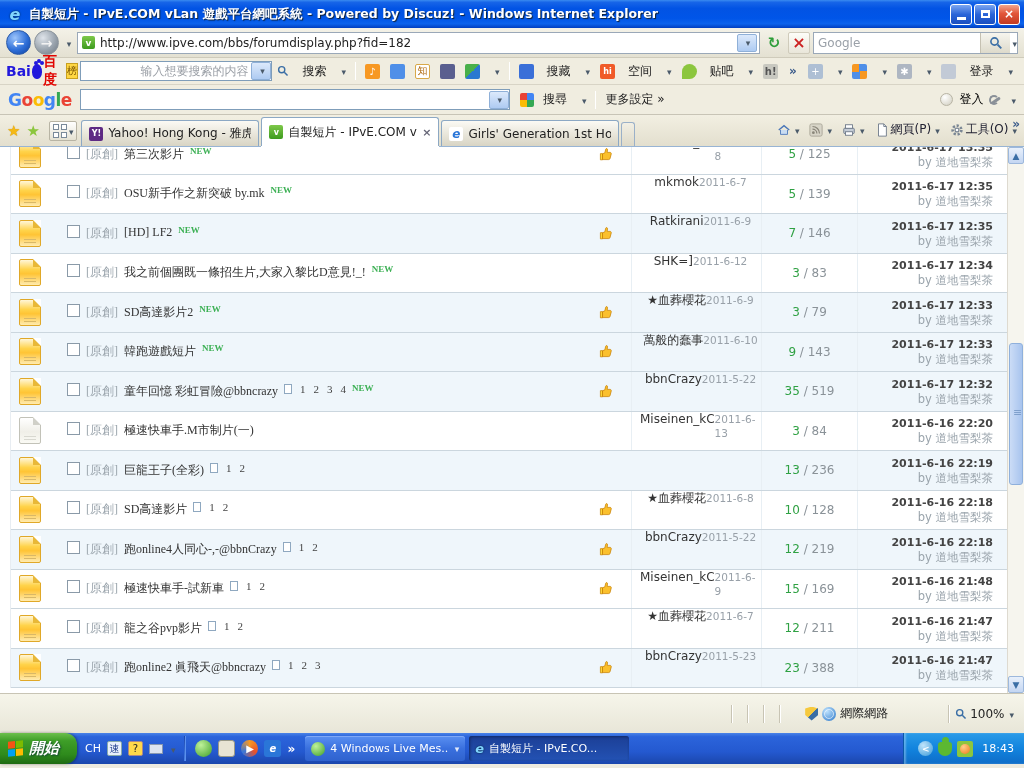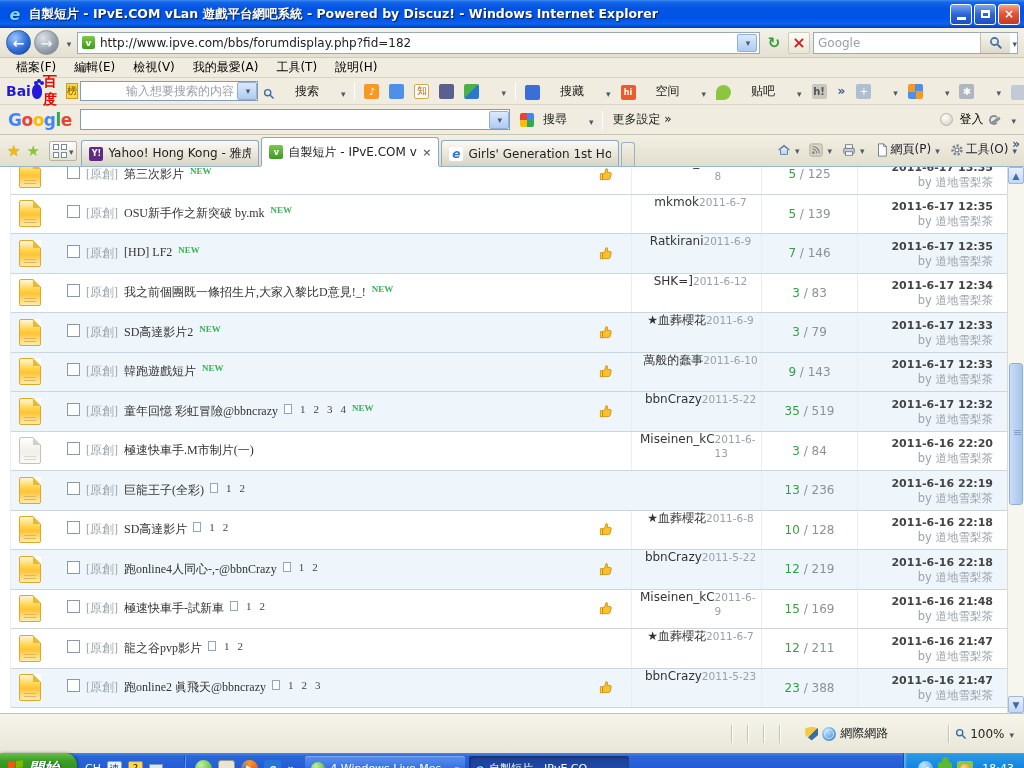--- a/index.html
+++ b/index.html
@@ -53,21 +53,21 @@
   .bd-bai { color:#2319DC; font-size:14px; }
   .bd-paw { width:15px; height:15px; background:#2319DC; border-radius:50% 50% 46% 46%; position:relative; margin:0 1px; }
   .bd-paw::after { content:""; position:absolute; top:-3px; left:2px; width:4px; height:4px; border-radius:50%; background:#2319DC;
     box-shadow:6px 0 0 #2319DC, 3px -2px 0 #2319DC; }
   .bd-du { color:#E10602; font-size:14px; }
   .bd-badge { width:16px; height:16px; background:#FFD742; border:1px solid #C8A020; color:#7a5400; font-size:10px; display:flex; align-items:center; justify-content:center; margin-right:2px; }
   .bd-input { width:270px; height:20px; border:1px solid #7f9db9; background:#fff; display:flex; align-items:center; }
   .bd-input input { flex:1; border:0; outline:0; text-align:right; font-size:12px; padding:0 3px; color:#333; font-family:inherit; }
   .bd-input input::placeholder { color:#9a9fa6; }
   .bd-input .urlcaret { height:18px; }
-  .tb-btn { display:flex; align-items:flex-end; gap:20px; padding:2px 5px; border-radius:2px; color:#222; white-space:nowrap; }
+  .tb-btn { display:flex; align-items:center; gap:13px; padding:2px 5px; border-radius:2px; color:#222; white-space:nowrap; }
   .tb-sep { width:1px; height:18px; background:#c8c4b4; border-right:1px solid #fff; margin:0 4px; }
   .mini { width:15px; height:15px; border-radius:2px; display:inline-flex; align-items:center; justify-content:center; font-size:10px; color:#fff; }
   .mi-music { background:#f79822; }
   .mi-image { background:#4f8fe8; }
   .mi-zhi { background:#fff; color:#b06a10; border:1px solid #d8a848; }
   .mi-video { background:#5a5f8f; }
   .mi-map { background:linear-gradient(135deg,#49b04a 50%,#2a78d0 50%); }
   .mi-book { background:#3a6fd8; }
   .mi-house { background:#f05a28; font-size:8px; font-weight:bold; }
   .mi-bubble { background:#8cc63e; border-radius:50% 50% 50% 0; }
@@ -243,28 +243,20 @@
       <span class="magbtn">
         <svg class="magsvg" width="14" height="14" viewBox="0 0 14 14">
             <circle cx="5.5" cy="5.5" r="3.6" fill="none" stroke="#3A6EA5" stroke-width="1.6"></circle>
             <line x1="8.5" y1="8.5" x2="12.3" y2="12.3" stroke="#3A6EA5" stroke-width="1.8"></line>
           </svg>
       </span>
       <span class="drop"></span>
     </div>
   </div>
 
-  <div class="menurow">
-    <span class="menuitem">檔案(F)</span>
-    <span class="menuitem">編輯(E)</span>
-    <span class="menuitem">檢視(V)</span>
-    <span class="menuitem">我的最愛(A)</span>
-    <span class="menuitem">工具(T)</span>
-    <span class="menuitem">說明(H)</span>
-  </div>
 
   <div class="baidurow">
     <span class="bd-logo">
       <span class="bd-bai">Bai</span>
       <span class="bd-paw"></span>
       <span class="bd-du">百度</span>
     </span>
     <span class="bd-badge">榜</span>
     <div class="bd-input">
       <input placeholder="输入想要搜索的内容" style="">

